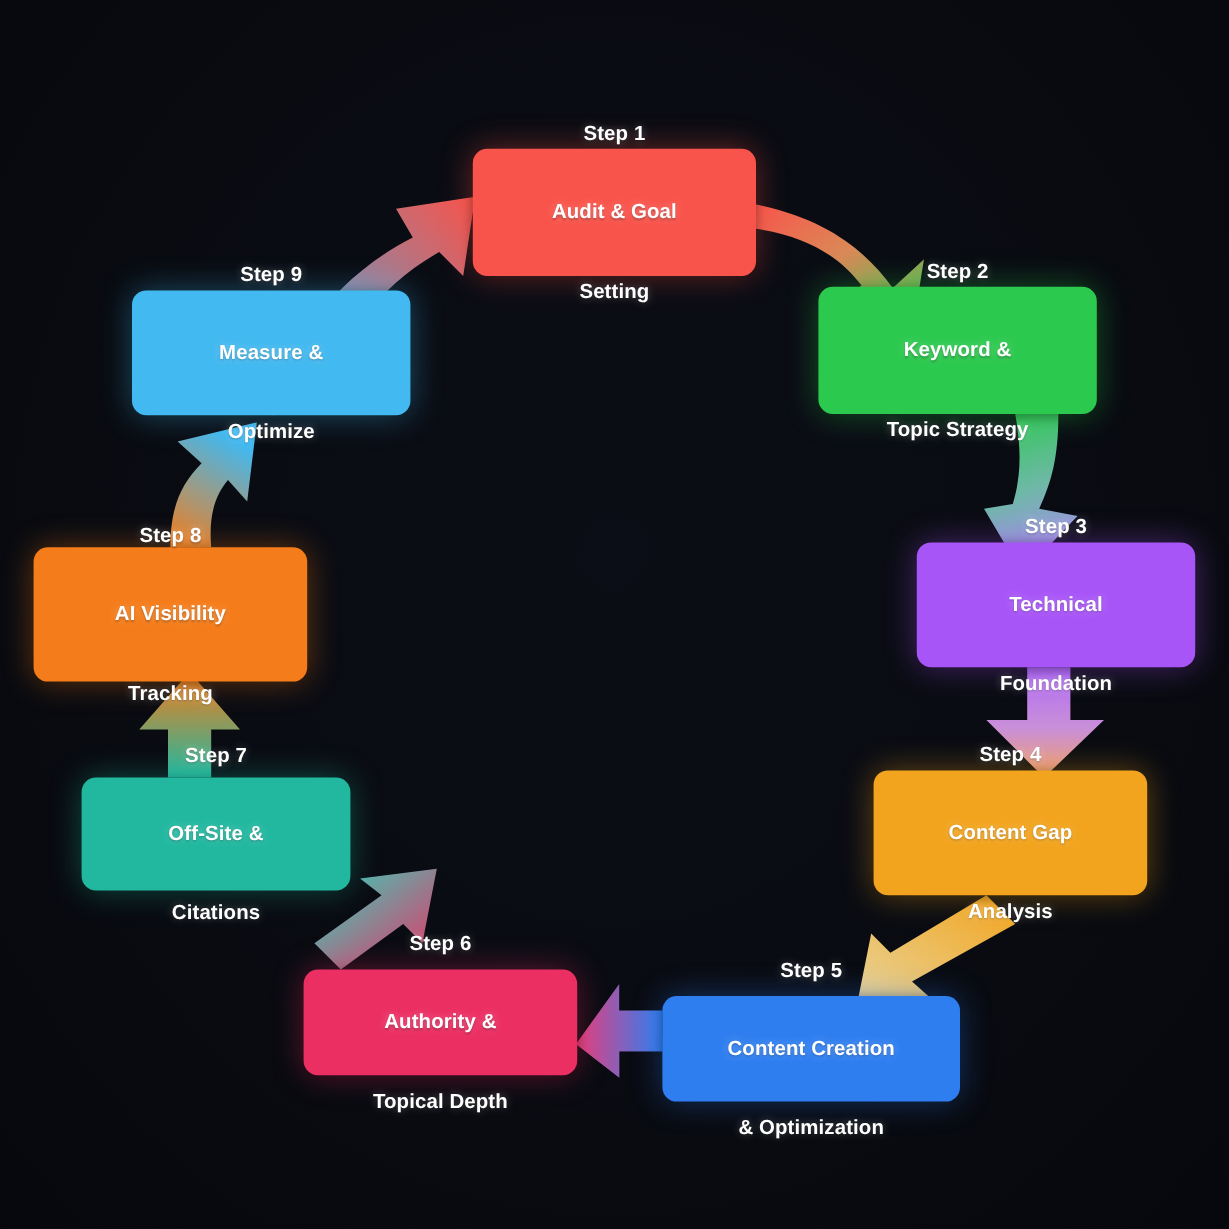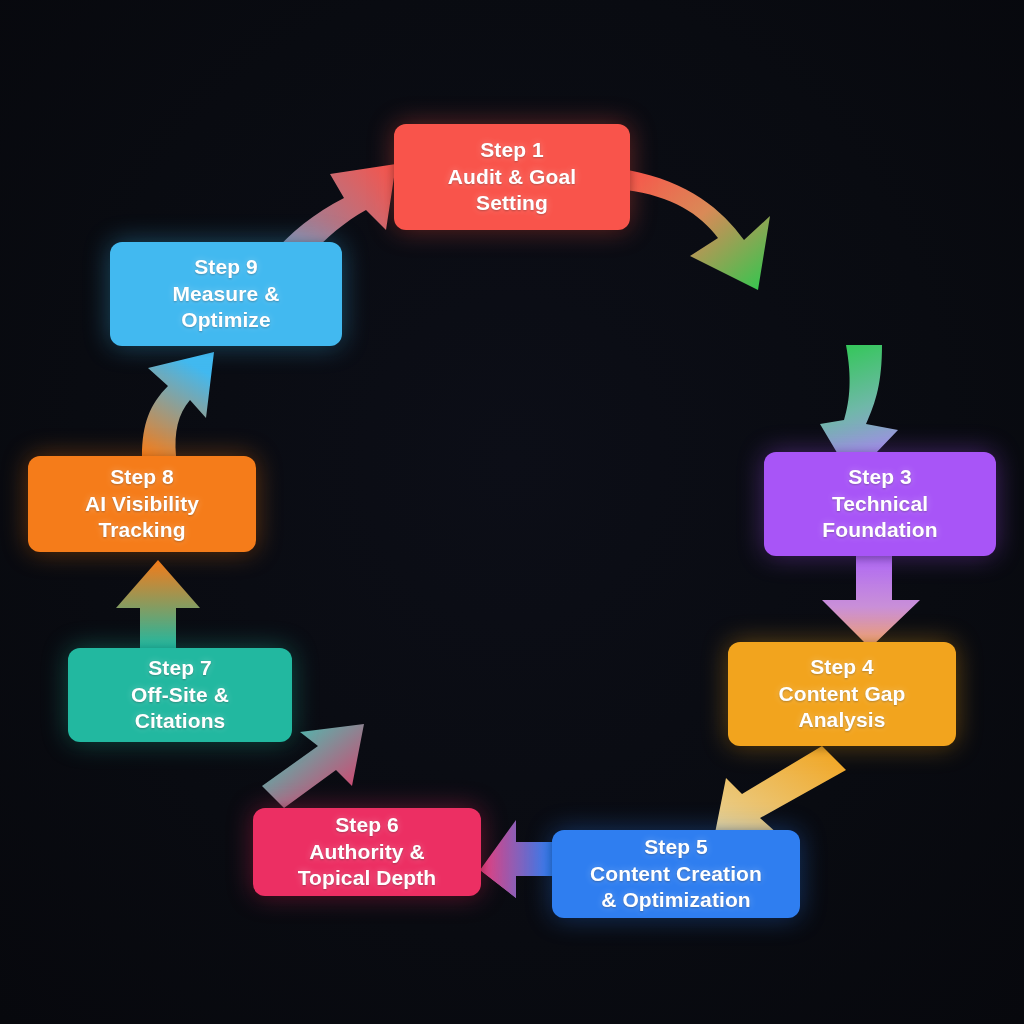--- a/index.html
+++ b/index.html
@@ -31,39 +31,40 @@
     position: absolute;
     box-sizing: border-box;
     border-radius: 12px;
     display: flex;
     flex-direction: column;
     align-items: center;
     justify-content: center;
     text-align: center;
     color: #ffffff;
     font-weight: bold;
-    font-size: 21px;
+    font-size: 17px;
     line-height: 1.265;
     letter-spacing: 0.1px;
     padding: 6px 10px;
     z-index: 5;
     text-shadow: 0 0 7px rgba(255,255,255,0.30), 0 1px 2px rgba(0,0,0,0.28);
+    gap: 44px;
   }
   .node .ttl { display: block; }
   .node .ln  { display: block; }
 
   
   #node-1 { left: 394px; top: 124px; width: 236px; height: 106px; }
   #node-2 { left: 682px; top: 239px; width: 232px; height: 106px; }
   #node-3 { left: 764px; top: 452px; width: 232px; height: 104px; text-align: right; }
   #node-4 { left: 728px; top: 642px; width: 228px; height: 104px; }
   #node-5 { left: 552px; top: 808px; width: 248px; height: 88px; }
   #node-6 { left: 253px; top: 808px; width: 228px; height: 88px; }
   #node-7 { left: 68px;  top: 648px; width: 224px; height: 94px; }
-  #node-8 { left: 28px;  top: 456px; width: 228px; height: 96px; }
+  #node-8 { left: 28px;  top: 456px; width: 228px; height: 112px; }
   #node-9 { left: 110px; top: 242px; width: 232px; height: 104px; }
 </style>
 </head>
 <body style="background: rgb(10, 12, 19);">
 
 <div id="canvas">
 
   <svg id="arrow-layer" viewBox="0 0 1024 1024" xmlns="http://www.w3.org/2000/svg">
     <defs>
       <linearGradient id="g12" x1="0" y1="0" x2="1" y2="1">
@@ -149,20 +150,25 @@
                C 316,238 278,288 262,344 Z" fill="url(#g91)"></path>
     </g>
   </svg>
 
   <div class="node" id="node-1" style="background: rgb(249, 84, 75); box-shadow: rgba(249, 84, 75, 0.4) 0px 0px 26px, rgba(0, 0, 0, 0.45) 0px 2px 10px;">
     <span class="ttl">Step 1</span>
     <span class="ln">Audit &amp; Goal</span>
     <span class="ln">Setting</span>
   </div>
 
+  <div class="node" id="node-2" style="background: rgb(44, 201, 79); box-shadow: rgba(44, 201, 79, 0.4) 0px 0px 26px, rgba(0, 0, 0, 0.45) 0px 2px 10px;">
+    <span class="ttl">Step 2</span>
+    <span class="ln">Keyword &amp;</span>
+    <span class="ln">Topic Strategy</span>
+  </div>
 
   <div class="node" id="node-3" style="background: rgb(168, 85, 247); box-shadow: rgba(168, 85, 247, 0.4) 0px 0px 26px, rgba(0, 0, 0, 0.45) 0px 2px 10px;">
     <span class="ttl">Step 3</span>
     <span class="ln">Technical</span>
     <span class="ln">Foundation</span>
   </div>
 
   <div class="node" id="node-4" style="background: rgb(242, 164, 30); box-shadow: rgba(242, 164, 30, 0.4) 0px 0px 26px, rgba(0, 0, 0, 0.45) 0px 2px 10px;">
     <span class="ttl">Step 4</span>
     <span class="ln">Content Gap</span>

